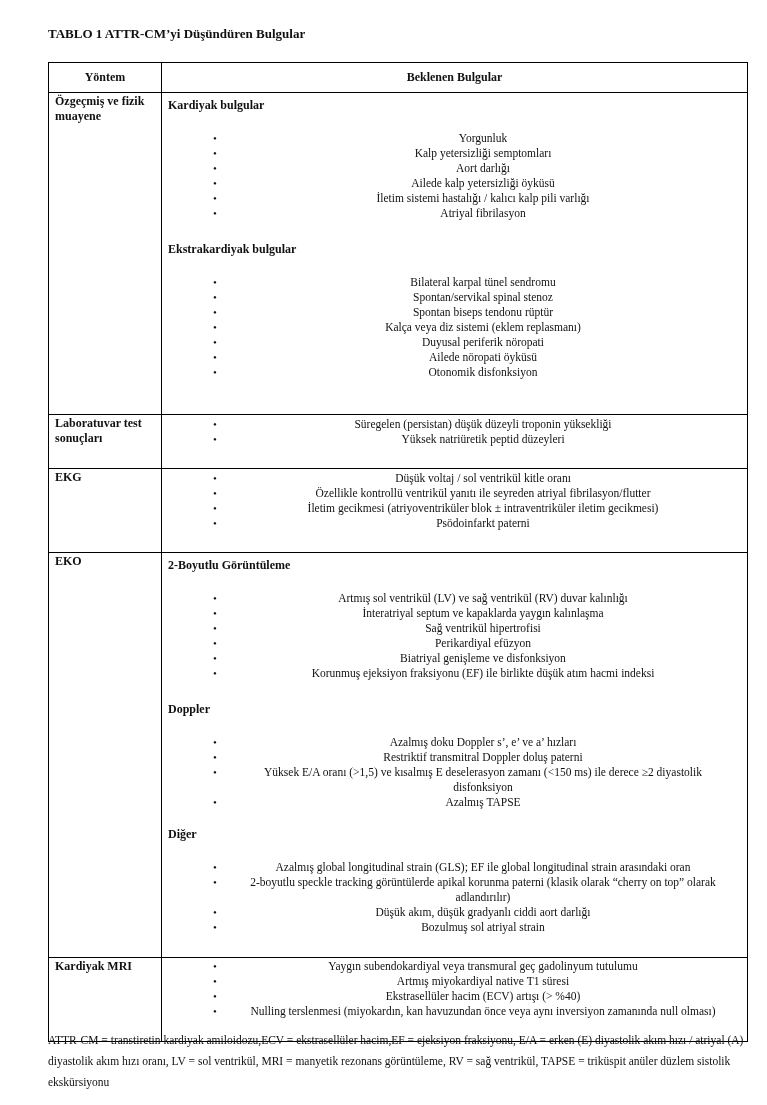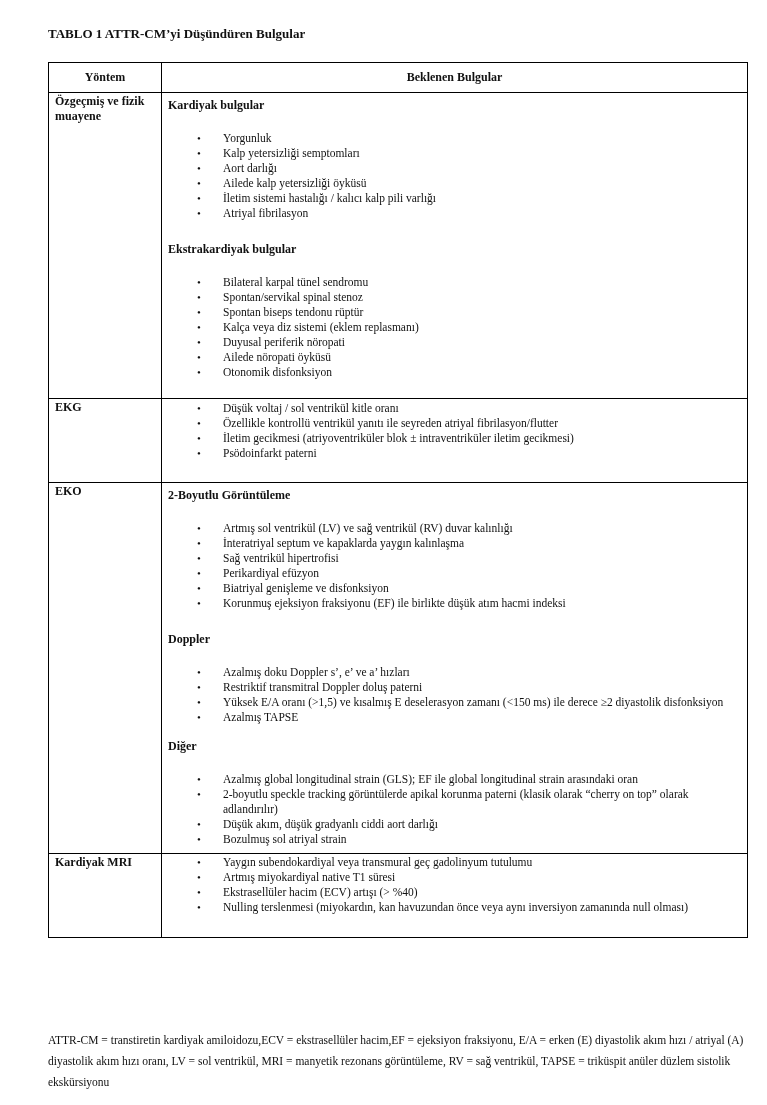--- a/index.html
+++ b/index.html
@@ -20,21 +20,21 @@
   table.main td, table.main th {
     border: 1px solid #000;
     vertical-align: top;
     padding: 8px;
   }
   th { font-weight: bold; font-size: 12px; line-height: 13px; }
   .col1 { width: 96px; }
   .method { font-weight: bold; padding: 1px 0 0 6px !important; font-size: 12px; line-height: 15px; }
   .cell { padding: 0 4px 0 6px !important; }
   .sub { font-weight: bold; font-size: 12px; margin: 4px 0 0 0; line-height: 16px; }
-  ul { list-style: none; margin: 0; padding: 0; }
+  ul { list-style: none; margin: 16px; padding: 0; text-align: center; }
   ul li { position: relative; padding-left: 55px; }
   ul li::before { content: "•"; position: absolute; left: 29px; top: 0; font-size: 11px; }
   .gap-top { margin-top: 18px; }
   .lab-row td { height: 52px; }
   .ekg-row td { height: 82px; }
   .mri-row td { height: 82px; }
   .footnote {
     position: absolute; left: 48px; top: 1030px; width: 700px;
     font-size: 11.5px; line-height: 21px;
   }
@@ -70,20 +70,29 @@
         <li>Spontan biseps tendonu rüptür</li>
         <li> Kalça veya diz sistemi (eklem replasmanı)</li>
         <li>Duyusal periferik nöropati</li>
         <li>Ailede nöropati öyküsü</li>
         <li>Otonomik disfonksiyon</li>
       </ul>
       <div style="height:18px"></div>
     </td>
   </tr>
 
+  <tr class="lab-row">
+    <td class="method col1">Laboratuvar test sonuçları</td>
+    <td class="cell">
+      <ul style="margin-top:2px">
+        <li>Süregelen (persistan) düşük düzeyli troponin yüksekliği</li>
+        <li>Yüksek natriüretik peptid düzeyleri</li>
+      </ul>
+    </td>
+  </tr>
 
   <tr class="ekg-row">
     <td class="method col1">EKG</td>
     <td class="cell">
       <ul style="margin-top:2px">
         <li>Düşük voltaj / sol ventrikül kitle oranı</li>
         <li>Özellikle kontrollü ventrikül yanıtı ile seyreden atriyal fibrilasyon/flutter</li>
         <li>İletim gecikmesi (atriyoventriküler blok ± intraventriküler iletim gecikmesi)</li>
         <li>Psödoinfarkt paterni</li>
       </ul>

